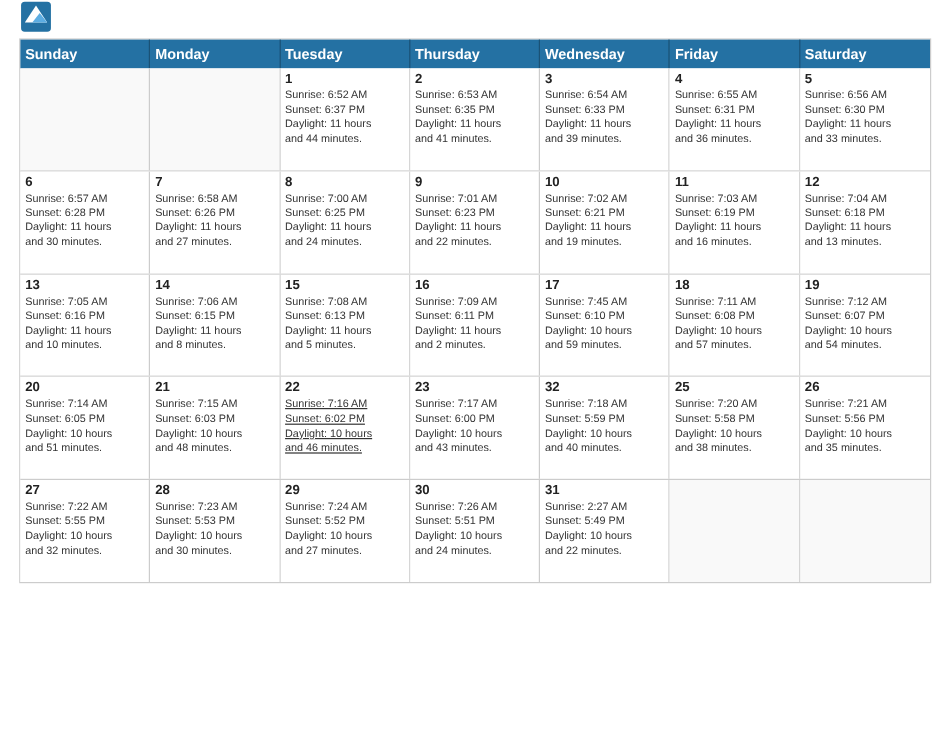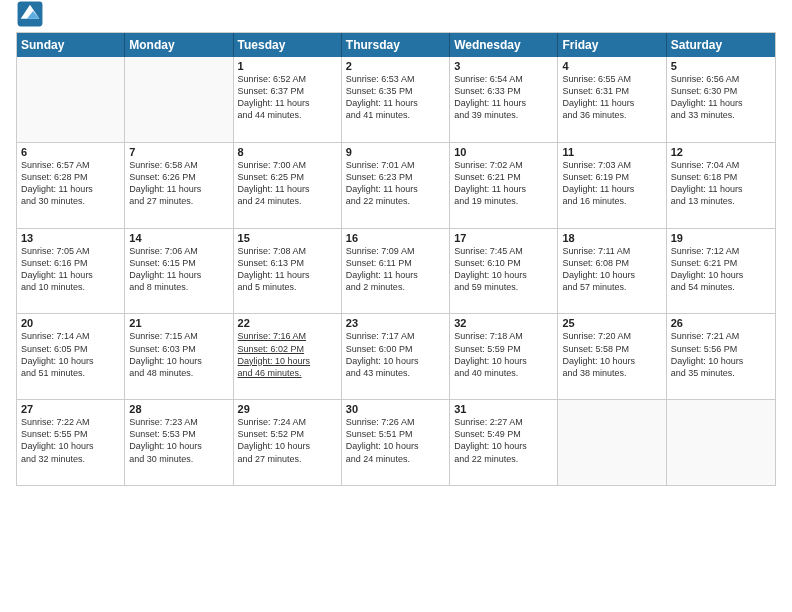--- a/index.html
+++ b/index.html
@@ -270,21 +270,21 @@
           <div class="cal-cell">
             <span class="day-num">18</span>
             <div class="cell-text" style="white-space: pre-line;">Sunrise: 7:11 AM
 Sunset: 6:08 PM
 Daylight: 10 hours
 and 57 minutes.</div>
           </div>
           <div class="cal-cell">
             <span class="day-num">19</span>
             <div class="cell-text" style="white-space: pre-line;">Sunrise: 7:12 AM
-Sunset: 6:21 PM
+Sunset: 6:07 PM
 Daylight: 10 hours
 and 54 minutes.</div>
           </div>
         </div>
         <div class="cal-row">
           <div class="cal-cell">
             <span class="day-num">20</span>
             <div class="cell-text" style="white-space: pre-line;">Sunrise: 7:14 AM
 Sunset: 6:05 PM
 Daylight: 10 hours

